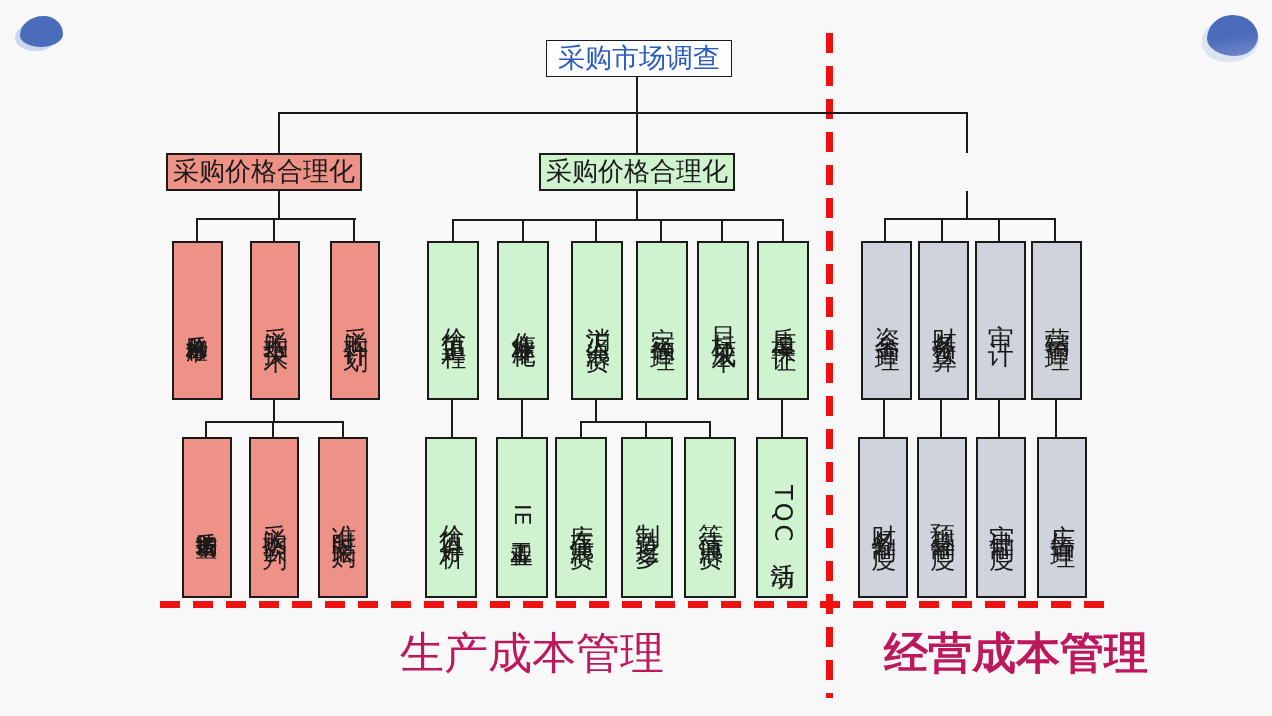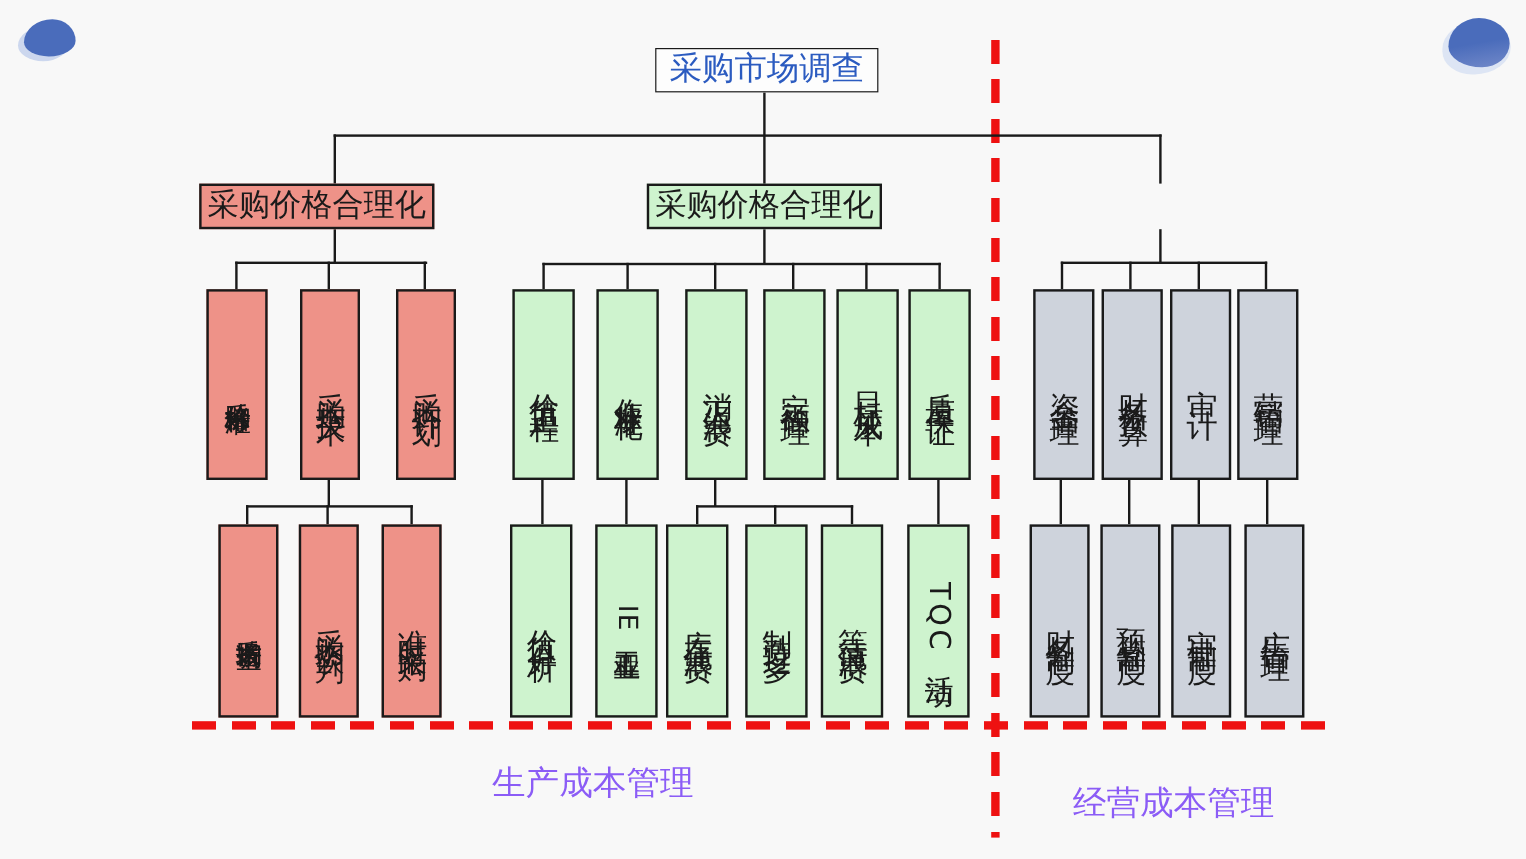--- a/index.html
+++ b/index.html
@@ -21,22 +21,22 @@
   .v5 { font-size:24px; letter-spacing:3px; }
   .v6 { font-size:22px; letter-spacing:1px; }
   .pink  { background:#ee9288; }
   .green { background:#cef3ce; }
   .gray  { background:#ced3dc; }
   .line { position:absolute; background:#1a1a1a; }
   .dash-v { position:absolute; width:7px;
     background:repeating-linear-gradient(180deg,#ee1111 0 20px,transparent 20px 33px); }
   .dash-h { position:absolute; height:7px;
     background:repeating-linear-gradient(90deg,#ee1111 0 20px,transparent 20px 33px); }
-  .footer-label { position:absolute; font-size:28px; color:#8b5cf6;
-    text-align:center; width:340px; height:52px; line-height:52px; }
+  .footer-label { position:absolute; font-size:44px; color:#be185d;
+    text-align:right; width:340px; height:52px; line-height:52px; }
   .blob { position:absolute; }
 </style>
 </head>
 <body>
 
 <div class="stage">
 
   <div class="blob" style="left:15px;top:22px;width:42px;height:29px;background:#ccd7ee;border-radius:55% 45% 50% 50%/55% 50% 50% 45%;"></div>
   <div class="blob" style="left:20px;top:16px;width:43px;height:31px;background:#4a6cbb;border-radius:55% 45% 52% 48%/62% 58% 42% 38%;"></div>
   <div class="blob" style="left:1202px;top:19px;width:57px;height:43px;background:#dde5f4;border-radius:48% 52% 55% 45%/52% 48% 55% 45%;"></div>
@@ -123,15 +123,15 @@
   <div class="node vbox v4 green" style="left:621px;top:437px;width:52px;height:161px;">制造过多</div>
   <div class="node vbox v4 green" style="left:684px;top:437px;width:52px;height:161px;">等待浪费</div>
   <div class="node vbox v5 green" style="left:756px;top:437px;width:52px;height:161px;">TQC活动</div>
 
   <div class="node vbox v4 gray" style="left:858px;top:437px;width:50px;height:161px;">财务制度</div>
   <div class="node vbox v4 gray" style="left:917px;top:437px;width:50px;height:161px;">预算制度</div>
   <div class="node vbox v4 gray" style="left:976px;top:437px;width:50px;height:161px;">审计制度</div>
   <div class="node vbox v4 gray" style="left:1037px;top:437px;width:50px;height:161px;">广告管理</div>
 
   <div class="footer-label" style="left:324px;top:627px;">生产成本管理</div>
-  <div class="footer-label" style="left:808px;top:643px;">经营成本管理</div>
+  <div class="footer-label" style="left:808px;top:627px;font-weight:bold;">经营成本管理</div>
 
 </div>
 
 </body></html>

